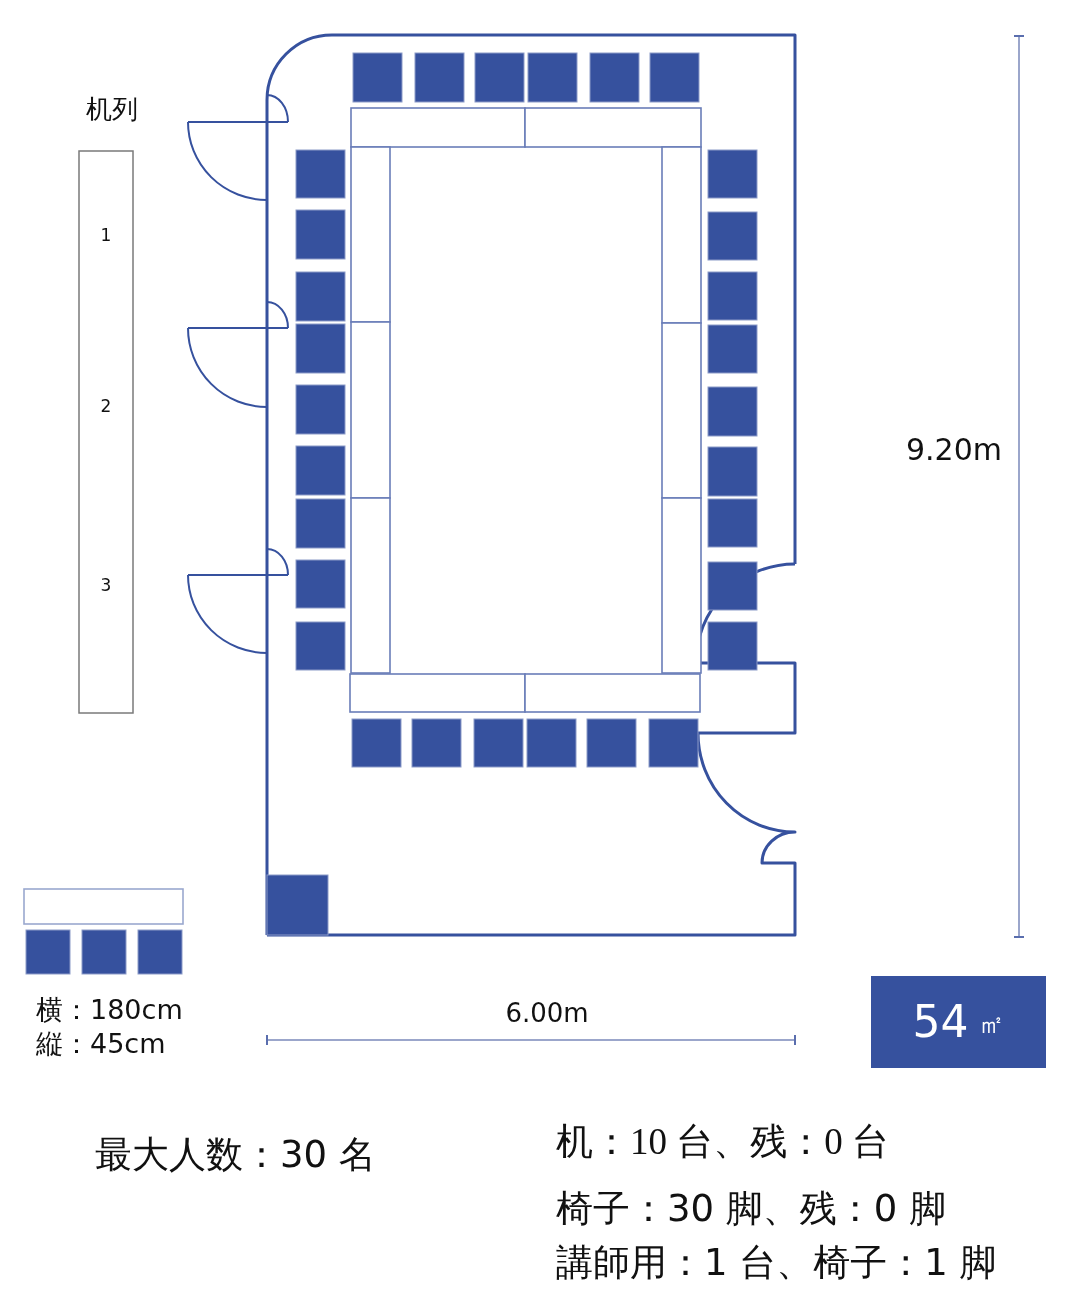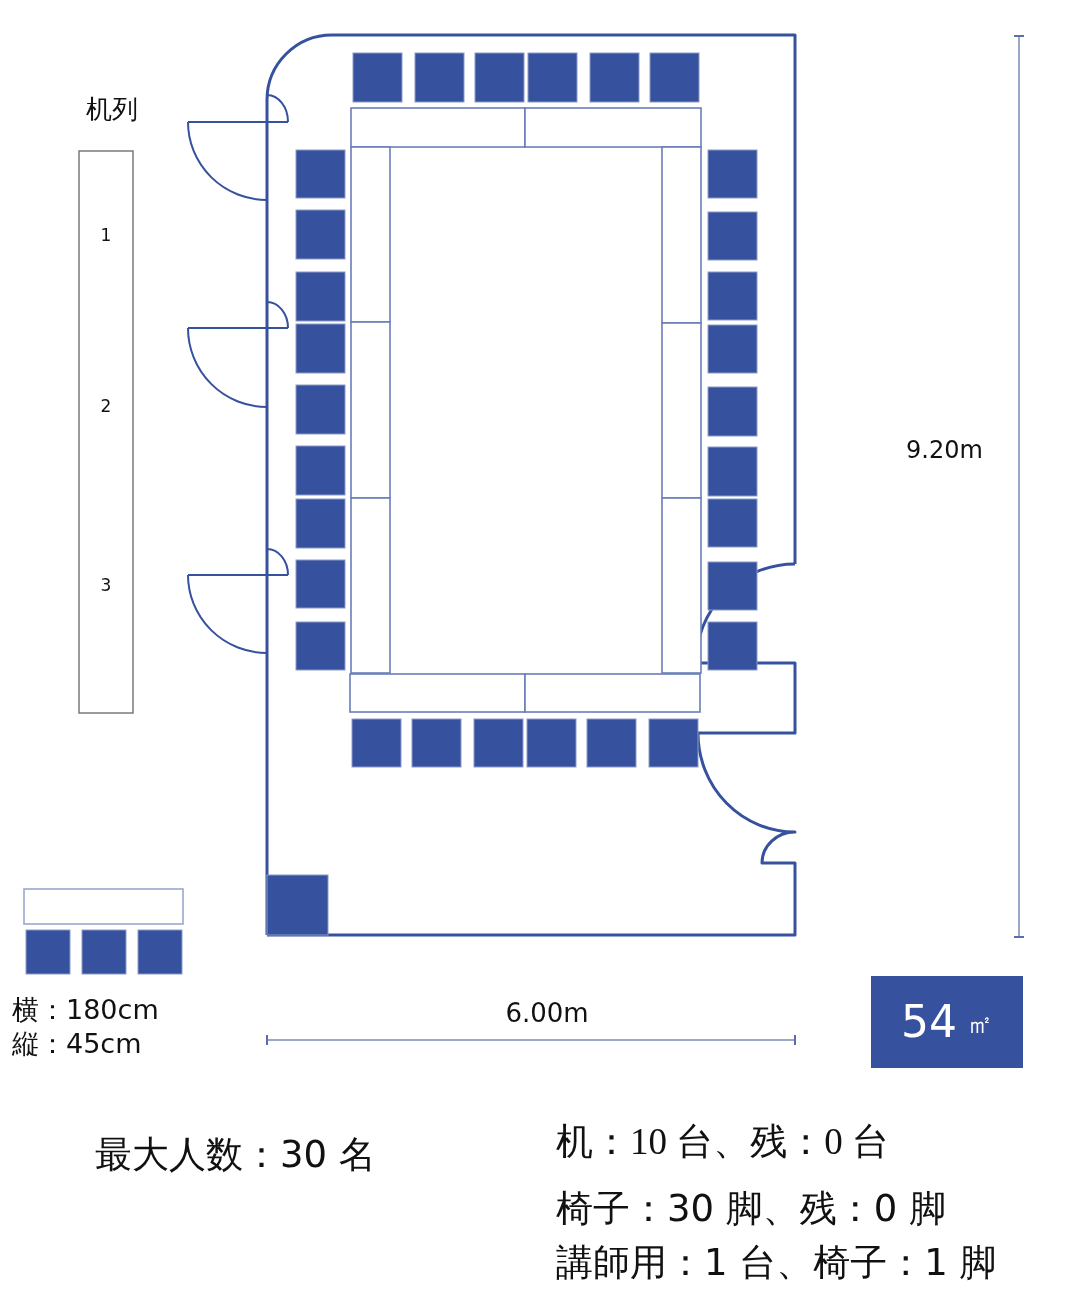--- a/index.html
+++ b/index.html
@@ -33,27 +33,27 @@
     .wall { fill: none; stroke: var(--accent); stroke-width: 3; stroke-linejoin: round; }
     .door { fill: none; stroke: var(--accent); stroke-width: 2; }
     .dimline { stroke: var(--dim); stroke-width: 2; }
     .dimtick { stroke: #5A6EAE; stroke-width: 2; }
     .legend-box { fill: #ffffff; stroke: var(--legend-border); stroke-width: 1.5; }
     .legend-table { fill: #ffffff; stroke: #9AA8CF; stroke-width: 1.6; }
 
     .txt { position: absolute; white-space: nowrap; }
     .legend-title { left: 77px; top: 93px; font-size: 26px; line-height: 32px; margin-left: 9px; }
     .col-label { left: 79px; width: 54px; text-align: center; font-size: 17px; line-height: 20px; }
-    .size-label { left: 12px; font-size: 27px; line-height: 32px; }
+    .size-label { left: 36px; font-size: 27px; line-height: 32px; }
     .dim-w { left: 447px; width: 200px; text-align: center; top: 997px; font-size: 26px; line-height: 32px; }
-    .dim-h { left: 906px; top: 434px; font-size: 24px; line-height: 32px; text-align: right; }
+    .dim-h { left: 906px; top: 434px; font-size: 30px; line-height: 32px; text-align: right; }
 
     .area-box {
       position: absolute;
-      left: 871px; top: 976px; width: 152px; height: 92px;
+      left: 871px; top: 976px; width: 175px; height: 92px;
       background: var(--accent);
       display: flex; align-items: center; justify-content: center;
       color: #ffffff;
       gap: 10px;
     }
     .area-value { font-size: 44px; line-height: 50px; }
     .area-unit { font-size: 26px; line-height: 30px; margin-top: 4px; }
 
     .summary { font-size: 37px; line-height: 44px; }
     .summary-left { left: 95px; top: 1133px; text-align: center; }

